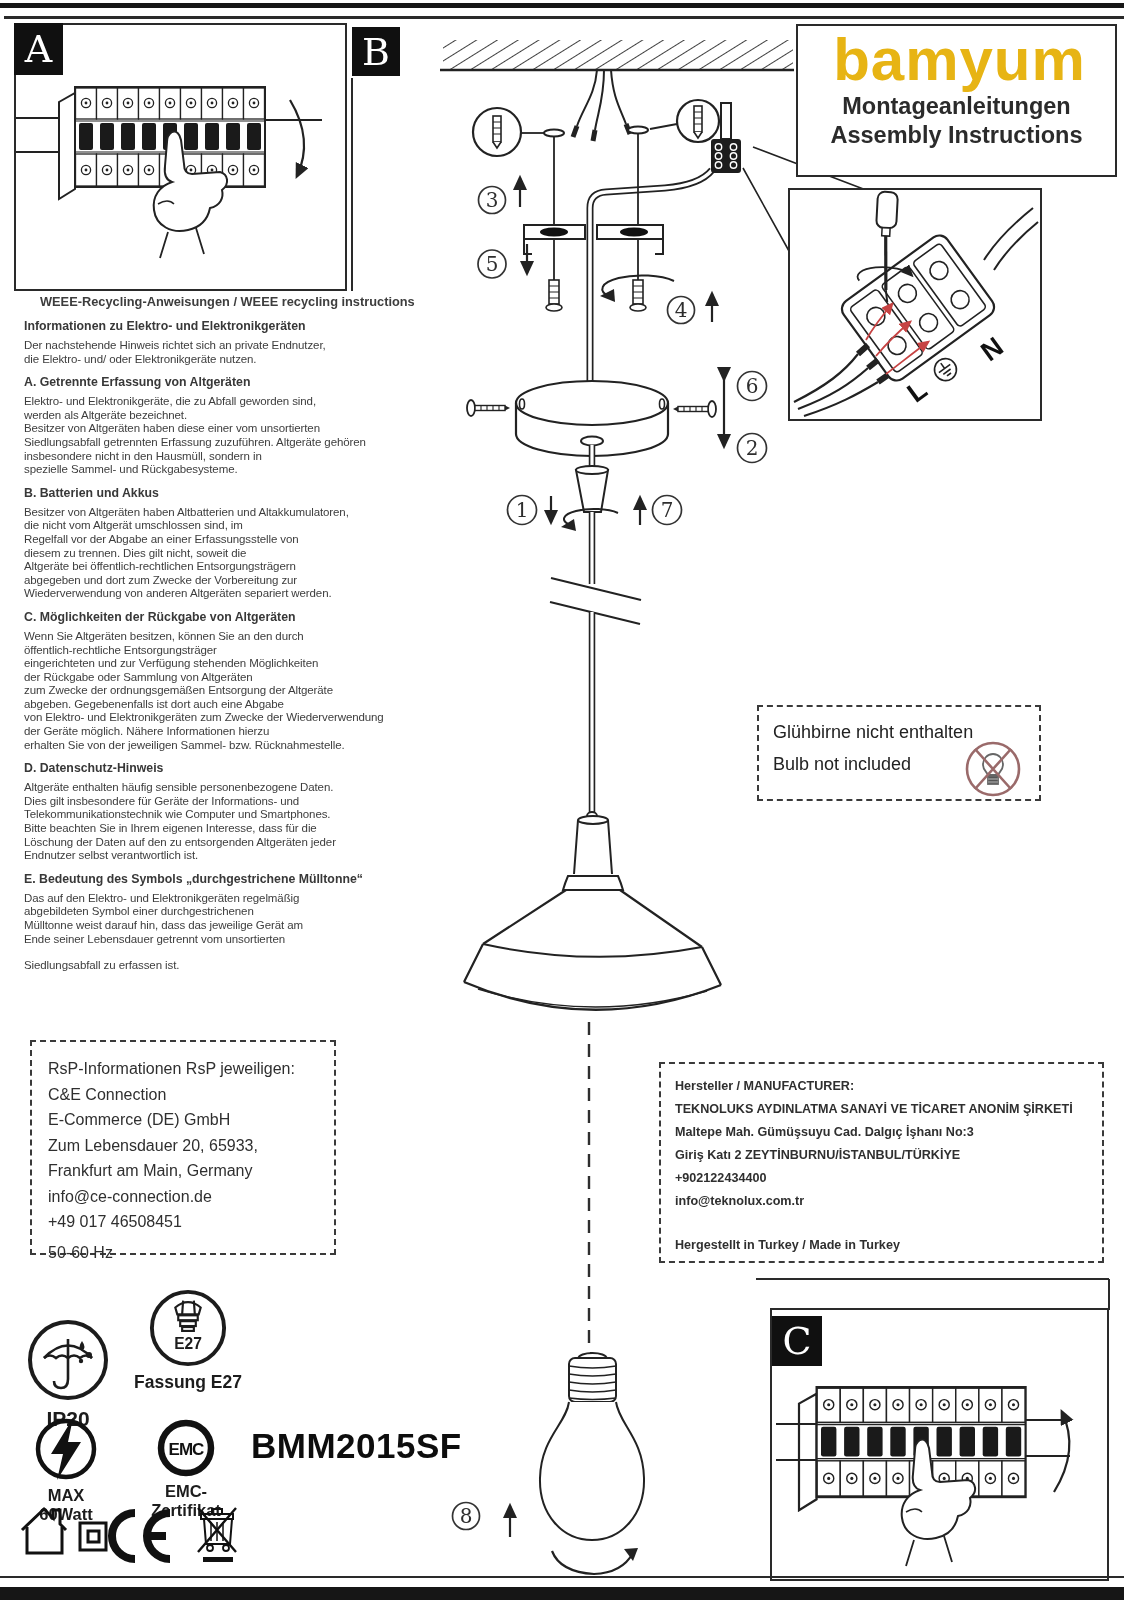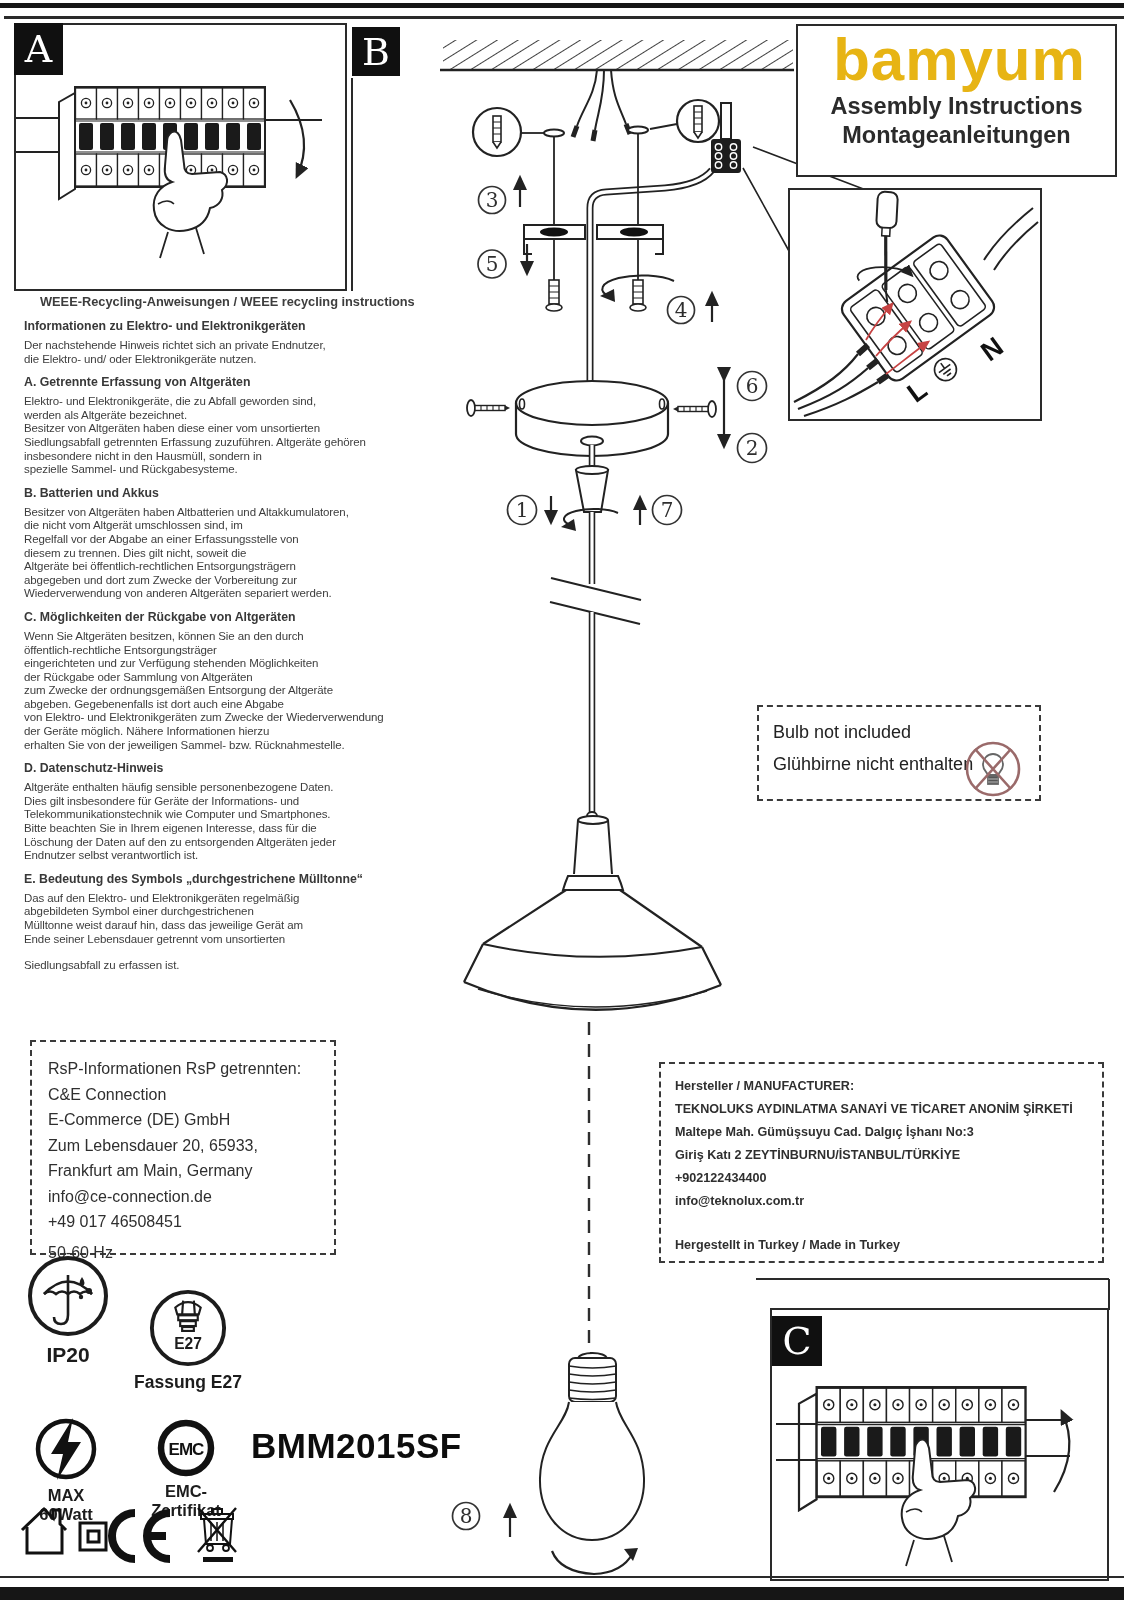--- a/index.html
+++ b/index.html
@@ -286,22 +286,22 @@
   <div class="plabel" style="left:352px;top:27px;width:48px;height:49px;">
       <span>B</span>
     </div>
   <div class="box" style="left:770px;top:1308px;width:339px;height:273px;background:transparent;"></div>
   <div class="plabel" style="left:772px;top:1316px;width:50px;height:50px;">
       <span>C</span>
     </div>
 
   <div class="hdr">
     <div class="brand" style="color:#e7b414;">bamyum</div>
+    <div class="sub">Montageanleitungen</div>
     <div class="sub">Assembly Instructions</div>
-    <div class="sub">Montageanleitungen</div>
   </div>
 
   <div class="box" style="left:788px;top:188px;width:254px;height:233px;background:#fff;">
     <svg width="249" height="228" viewBox="0 0 249 228">
       <defs>
         <marker id="ah2" markerWidth="9" markerHeight="9" refX="5.5" refY="3.2" orient="auto">
           <path d="M0,0 L7,3.2 L0,6.4 Z" fill="#222"></path>
         </marker>
         <marker id="ahr2" markerWidth="9" markerHeight="9" refX="5.5" refY="3.2" orient="auto">
           <path d="M0,0 L7,3.2 L0,6.4 Z" fill="#c64242"></path>
@@ -388,55 +388,55 @@
 Endnutzer selbst verantwortlich ist.</p>
     <h4>E. Bedeutung des Symbols „durchgestrichene Mülltonne“</h4>
     <p>Das auf den Elektro- und Elektronikgeräten regelmäßig
  abgebildeten Symbol einer durchgestrichenen
 Mülltonne weist darauf hin, dass das jeweilige Gerät am
 Ende seiner Lebensdauer getrennt vom unsortierten</p>
     <p class="closing">Siedlungsabfall zu erfassen ist.</p>
   </div>
 
   <div class="dash bulbnote" style="left:757px;top:705px;width:284px;height:96px;">
+    <div class="ln">Glühbirne nicht enthalten</div>
     <div class="ln">Bulb not included</div>
-    <div class="ln">Glühbirne nicht enthalten</div>
     <svg class="abs" style="right:16px;top:32px;" width="60" height="60" viewBox="0 0 60 60">
       <circle cx="30" cy="30" r="26" fill="none" stroke="#9a6a6a" stroke-width="2.6"></circle>
       <g fill="none" stroke="#666" stroke-width="1.8">
         <path d="M30,15 C24,15 20,20 20,26 C20,31 24,33 25,36 L35,36 C36,33 40,31 40,26 C40,20 36,15 30,15 Z"></path>
         <rect x="25" y="37" width="10" height="8" fill="#555"></rect>
         <path d="M25,40 H35 M25,43 H35" stroke="#888"></path>
       </g>
       <path d="M12,10 L48,50 M48,10 L12,50" stroke="#9a6a6a" stroke-width="2.6"></path>
     </svg>
   </div>
 
   <div class="dash rsp" style="left:30px;top:1040px;width:306px;height:215px;">
-    <div class="ln">RsP-Informationen RsP getrennten:</div>
+    <div class="ln">RsP-Informationen RsP jeweiligen:</div>
     <div class="ln">C&amp;E Connection</div>
     <div class="ln">E-Commerce (DE) GmbH</div>
     <div class="ln">Zum Lebensdauer 20, 65933,</div>
     <div class="ln">Frankfurt am Main, Germany</div>
     <div class="ln">info@ce-connection.de</div>
     <div class="ln">+49 017 46508451</div>
     <div class="ln" style="margin-top:5px;">50-60 Hz</div>
   </div>
 
   <div class="dash mfr" style="left:659px;top:1062px;width:445px;height:201px;overflow:visible;">
     <div class="ln">Hersteller / MANUFACTURER:</div>
     <div class="ln">TEKNOLUKS AYDINLATMA SANAYİ VE TİCARET ANONİM ŞİRKETİ</div>
     <div class="ln">Maltepe Mah. Gümüşsuyu Cad. Dalgıç İşhanı No:3</div>
     <div class="ln">Giriş Katı 2 ZEYTİNBURNU/İSTANBUL/TÜRKİYE</div>
     <div class="ln">+902122434400</div>
     <div class="ln">info@teknolux.com.tr</div>
     <div class="ln ft">Hergestellt in Turkey / Made in Turkey</div>
   </div>
 
-  <div class="icon-item" style="left:22px;top:1253px;width:92px;">
+  <div class="icon-item" style="left:22px;top:1317px;width:92px;">
     <svg width="86" height="86" viewBox="0 0 86 86">
       <circle cx="43" cy="43" r="38" fill="none" stroke="#1c1c1c" stroke-width="4"></circle>
       <g fill="none" stroke="#1c1c1c" stroke-width="2.6">
         <path d="M19,41 Q43,16 67,41"></path>
         <path d="M19,41 Q25,36 31,41 Q37,36 43,41 Q49,36 55,41 Q61,36 67,41"></path>
         <path d="M43,22 V62 M43,62 Q43,71 36,71 Q29,71 29,64"></path>
       </g>
       <g fill="#1c1c1c">
         <path d="M57,24 q5,7 0,10 q-5,-3 0,-10 Z"></path>
         <circle cx="64" cy="38" r="3"></circle>

